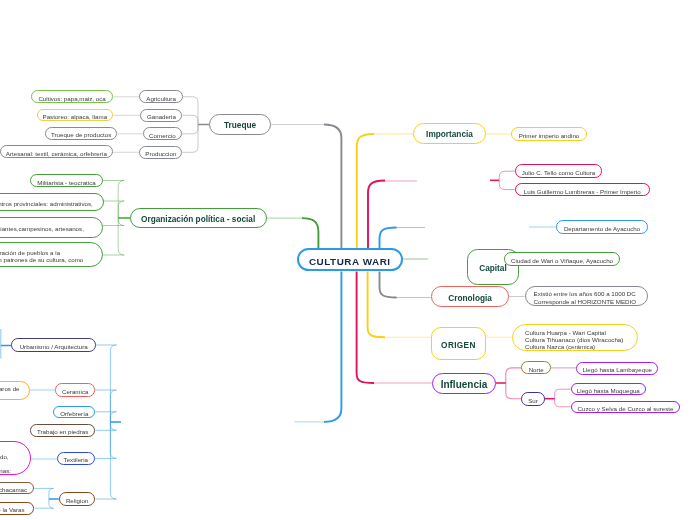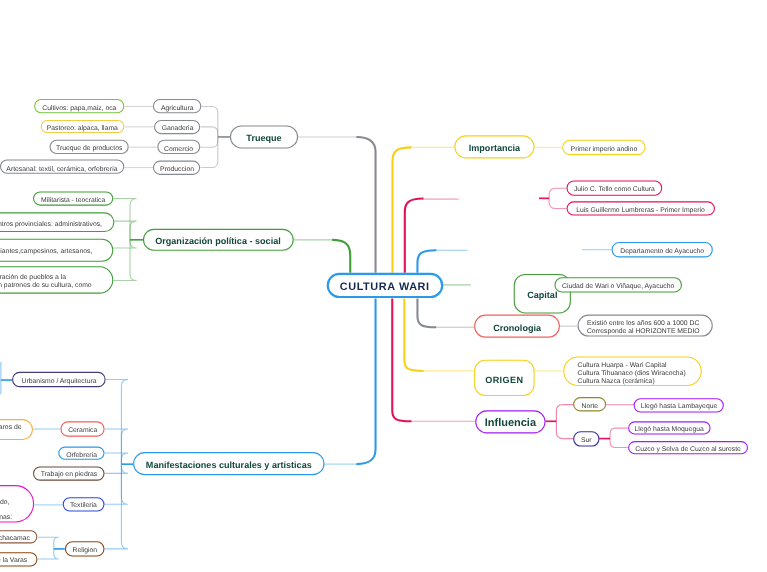--- a/index.html
+++ b/index.html
@@ -89,21 +89,20 @@
     <div class="node" style="left:31px;top:90.4px;width:82.2px;height:12.9px;border:1px solid #7ac143;border-radius:6.45px;color:#3a3a3a;font-size:6.2px;"><span style="">Cultivos: papa,maiz, oca</span></div>
     <div class="node" style="left:36.5px;top:108.7px;width:76.7px;height:12.8px;border:1px solid #f5cc46;border-radius:6.4px;color:#3a3a3a;font-size:6.2px;"><span style="">Pastoreo: alpaca, llama</span></div>
     <div class="node" style="left:44.7px;top:126.9px;width:72.8px;height:12.9px;border:1px solid #868a90;border-radius:6.45px;color:#3a3a3a;font-size:6.2px;"><span style="">Trueque de productos</span></div>
     <div class="node" style="left:-0.5px;top:145.2px;width:113.7px;height:12.9px;border:1px solid #868a90;border-radius:6.45px;color:#3a3a3a;font-size:6.2px;"><span style="">Artesanal: textil, cerámica, orfebrería</span></div>
     <div class="node" style="left:129.5px;top:208.1px;width:137.3px;height:19.8px;border:1.5px solid #419e39;border-radius:9.9px;color:#12473a;font-size:8.25px;font-weight:bold;"><span style="">Organización política - social</span></div>
     <div class="node" style="left:30px;top:174px;width:73px;height:13px;border:1px solid #419e39;border-radius:6.5px;color:#3a3a3a;font-size:6.2px;"><span style="">Militarista - teocratica</span></div>
     <div class="node" style="left:-20.5px;top:192.6px;width:124px;height:18.8px;border:1.3px solid #419e39;border-radius:9.4px;color:#3a3a3a;font-size:6.2px;"><span style="">Centros provinciales: administrativos,</span></div>
     <div class="node" style="left:-40px;top:216.9px;width:142.5px;height:20.7px;border:1.3px solid #419e39;border-radius:10.35px;color:#3a3a3a;font-size:6.2px;"><span style="">Comerciantes,campesinos, artesanos,</span></div>
     <div class="node" style="left:-64px;top:242.1px;width:167px;height:25.1px;border:1.3px solid #419e39;border-radius:12.55px;color:#3a3a3a;font-size:6.2px;"><span style="">Incorporación de pueblos a la
 fuerza. Imponian patrones de su cultura, como</span></div>
-    <div class="node" style="left:121px;top:411px;width:174px;height:21px;border:1.5px solid #2b9ae8;border-radius:10.5px;color:#12473a;font-size:8.25px;font-weight:bold;"><span style="">Manifestaciones culturales y artisticas</span></div>
     <div class="node" style="left:11.3px;top:338.2px;width:84.8px;height:13.6px;border:1.4px solid #453b76;border-radius:6.8px;color:#3a3a3a;font-size:6.2px;"><span style="">Urbanismo / Arquitectura</span></div>
     <div class="node" style="left:55.3px;top:383.3px;width:39.8px;height:13.3px;border:1.4px solid #f0615c;border-radius:6.65px;color:#3a3a3a;font-size:6.2px;"><span style="">Ceramica</span></div>
     <div class="node" style="left:53.2px;top:405.6px;width:42.1px;height:12.5px;border:1.4px solid #2b9ae8;border-radius:6.25px;color:#3a3a3a;font-size:6.2px;"><span style="">Orfebrería</span></div>
     <div class="node" style="left:30.1px;top:424px;width:65.1px;height:12.6px;border:1.4px solid #6b4c3b;border-radius:6.3px;color:#3a3a3a;font-size:6.2px;"><span style="">Trabajo en piedras</span></div>
     <div class="node" style="left:56.6px;top:451.9px;width:38.4px;height:13.1px;border:1.4px solid #2b4ae0;border-radius:6.55px;color:#3a3a3a;font-size:6.2px;"><span style="">Textileria</span></div>
     <div class="node" style="left:58.8px;top:492.1px;width:36.6px;height:13.9px;border:1.4px solid #8b4513;border-radius:6.95px;color:#3a3a3a;font-size:6.2px;"><span style="">Religion</span></div>
     <div class="node" style="left:-42.9px;top:380.6px;width:72.4px;height:19.6px;border:1.4px solid #f5b041;border-radius:9.8px;color:#3a3a3a;font-size:6.2px;"><span style="top:-1.8px;">Vasos, cantaros de</span></div>
     <div class="node" style="left:-63px;top:441px;width:94.3px;height:34.3px;border:1.6px solid #ec13c8;border-radius:17.15px;color:#3a3a3a;font-size:6.2px;"><span style="">Tapices,
 tejidos y bordado,
 fibras

